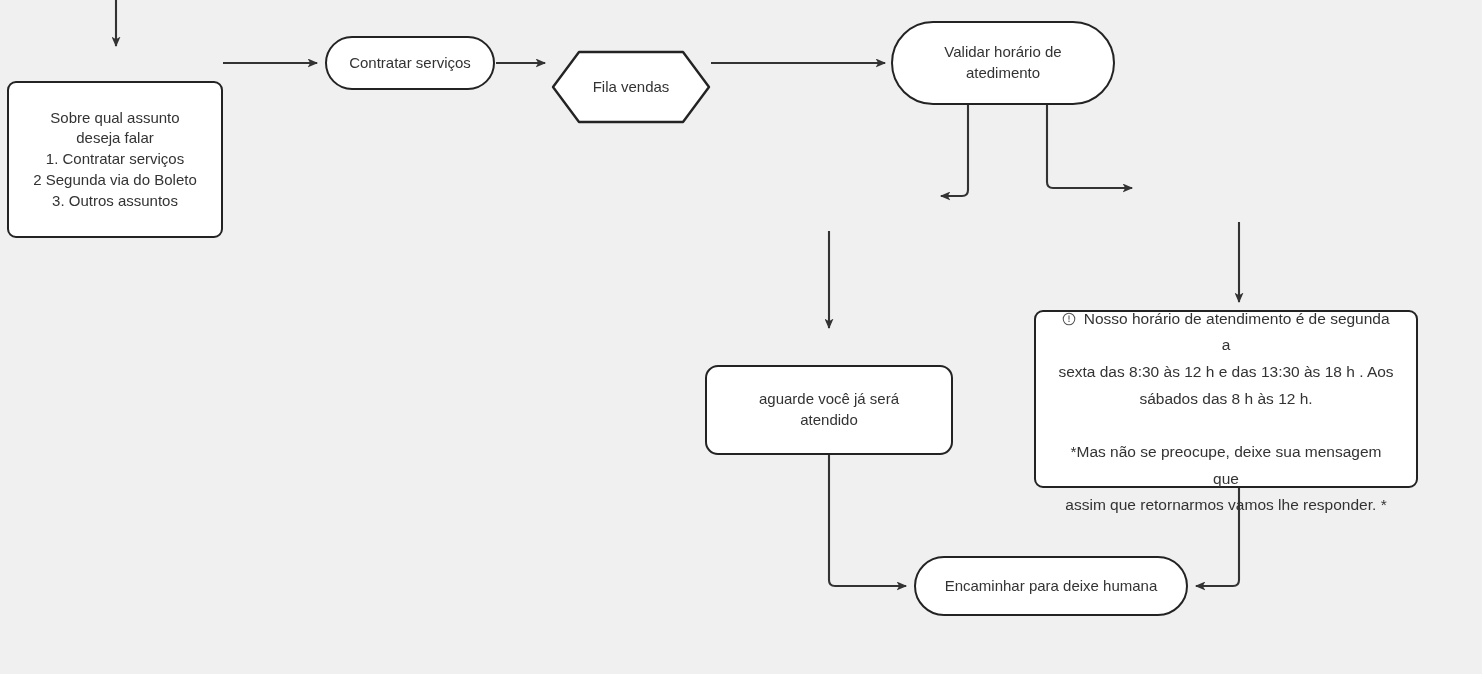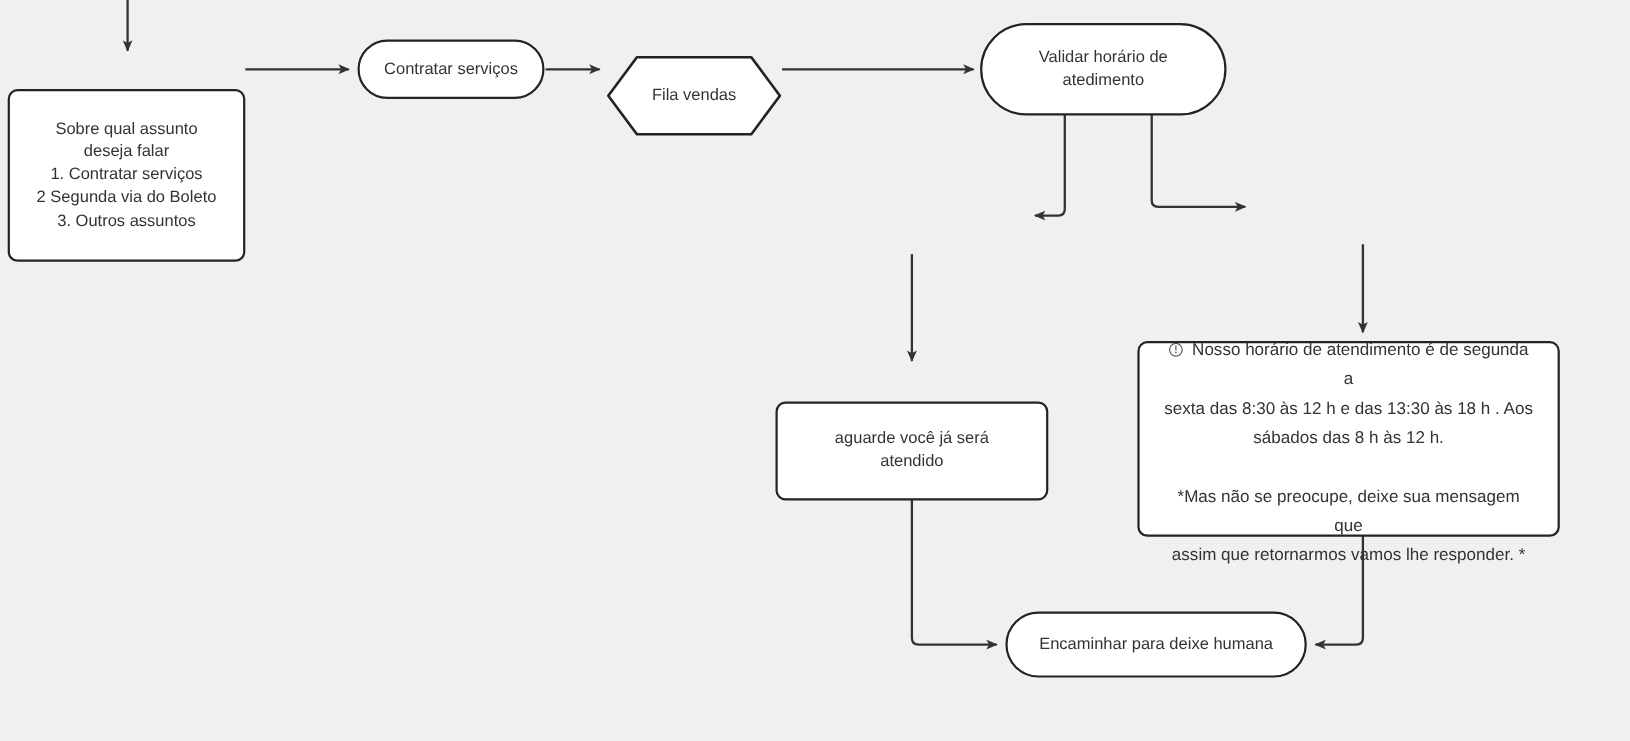--- a/index.html
+++ b/index.html
@@ -117,21 +117,21 @@
     <div class="hex-label">Fila vendas</div>
   </div>
 
   <div class="node node-round" style="left:891px; top:21px; width:224px; height:84px;">
     <div class="node-inner">Validar horário de
 atedimento</div>
   </div>
 
 
 
-  <div class="node node-rect" style="left:705px; top:337px; width:248px; height:90px;">
+  <div class="node node-rect" style="left:705px; top:337px; width:248px; height:90px;border-radius:13px;">
     <div class="node-inner">aguarde você já será
 atendido</div>
   </div>
 
   <div class="node node-text" style="left:1034px; top:310px; width:384px; height:178px;">
     <div class="msg-inner">
       <svg class="clock-icon" width="14" height="14" viewBox="0 0 16 16">
         <circle cx="8" cy="8" r="6.6" fill="none" stroke="#555555" stroke-width="1.2"></circle>
         <path d="M8,4.2 L8,8.2" stroke="#555555" stroke-width="1.2" stroke-linecap="round"></path>
         <circle cx="8" cy="10.7" r="0.85" fill="#555555"></circle>

